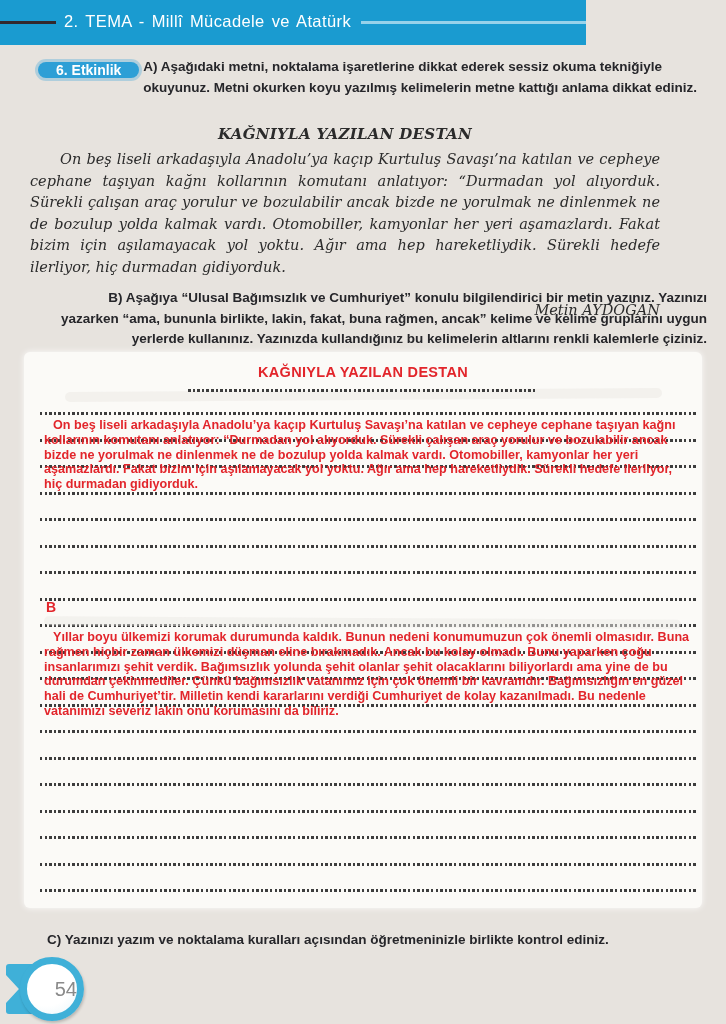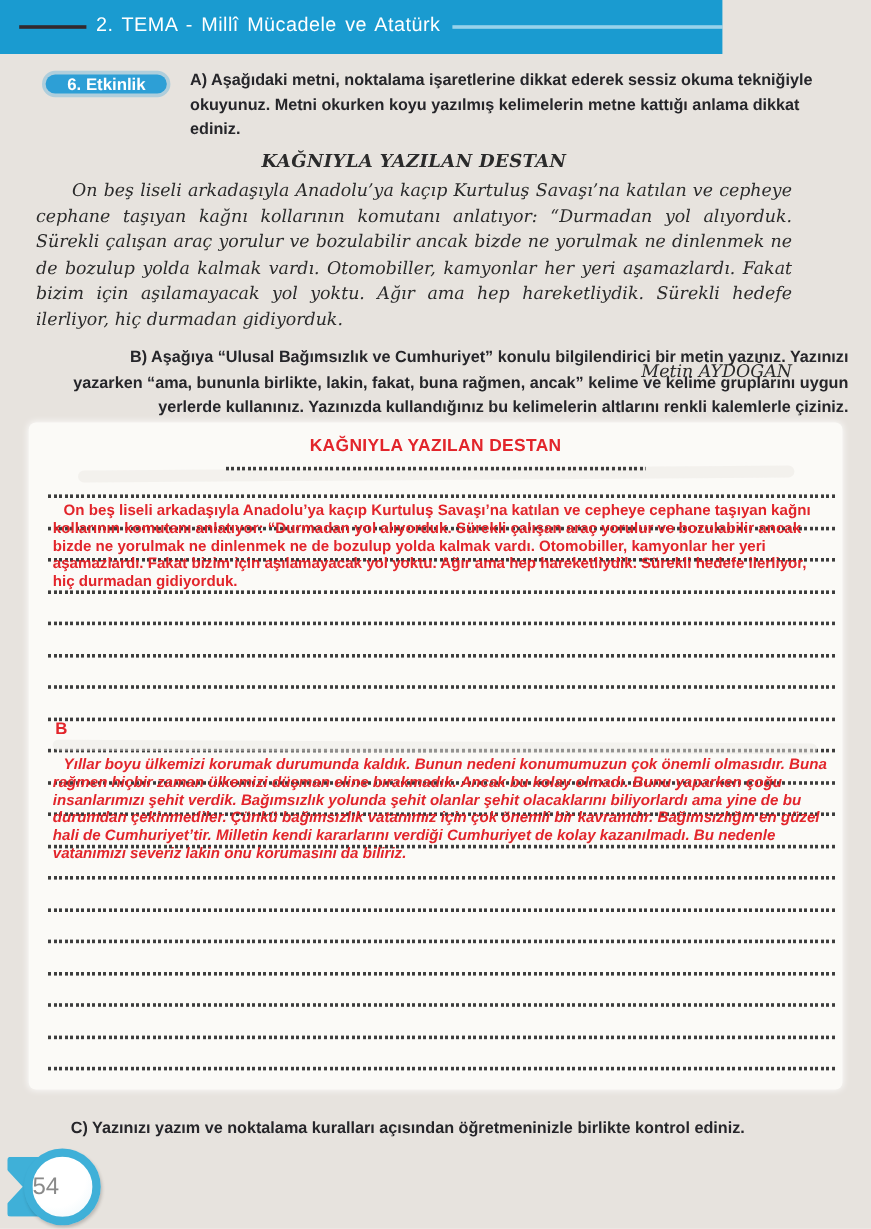--- a/index.html
+++ b/index.html
@@ -7,37 +7,37 @@
     width:726px;height:1024px;
     background:#e7e3de;
     font-family:"Liberation Sans",sans-serif;
     position:relative;overflow:hidden;
     color:#26262a;
   }
   
   .topbar{
     position:absolute;top:0;left:0;width:586px;height:45px;
     background:#1a9bd0;
-    display:flex;align-items:center;padding-left:16px;
+    display:flex;align-items:center;
   }
   .topbar .rule-left{width:56px;height:3px;background:#33282c;flex:0 0 auto;}
   .topbar .title{
     color:#ffffff;font-size:16.5px;letter-spacing:.4px;word-spacing:2px;
     padding:0 10px 2px 8px;white-space:nowrap;font-weight:400;
   }
   .topbar .rule-right{flex:1 1 auto;height:3px;background:rgba(255,255,255,.55);margin-right:0;}
   
   .task-a-row{position:absolute;top:57px;left:38px;width:668px;display:flex;align-items:flex-start;}
   .badge{
     flex:0 0 auto;background:#2d9fd6;color:#fff;font-weight:700;font-size:14px;
     padding:0 18px;border-radius:10px;margin-top:5px;
     box-shadow:0 0 0 3px rgba(45,159,214,.30);
   }
   .task{font-weight:700;font-size:13.5px;line-height:20.5px;color:#26262a;margin:0;}
-  .task-a-row .task{margin-left:19px;}
+  .task-a-row .task{margin-left:4px;}
   
   .reading{position:absolute;top:125px;left:30px;width:630px;font-family:"DejaVu Serif",serif;font-style:italic;color:#2b2b2b;}
   .reading h3{margin:0 0 6px 0;text-align:center;font-size:15px;font-weight:700;font-style:italic;letter-spacing:.3px;}
   .reading .body{margin:0;font-size:14.5px;line-height:21.5px;text-align:justify;text-indent:30px;}
   .reading .body b{font-weight:400;}
   .reading .author{text-align:right;font-size:14.5px;margin-top:24px;padding-right:0;}
   
   .task-b{position:absolute;top:288px;left:45px;width:662px;text-indent:14px;text-align:right;}
   
   .writing-area{
@@ -66,36 +66,36 @@
   .rule{
     position:absolute;left:16px;right:6px;height:3px;
     background:repeating-linear-gradient(90deg,#3d3d3d 0 2.5px,transparent 2.5px 4.6px);
   }
   .red-para{
     position:absolute;left:20px;right:10px;
     color:#e2252b;font-weight:700;font-size:12.6px;line-height:14.8px;
     white-space:pre-line;text-indent:9px;z-index:2;
   }
   .para1{top:66px;}
-  .para2{top:278px;font-style:italic;}
+  .para2{top:278px;}
   .b-label{position:absolute;top:247px;left:22px;color:#e2252b;font-weight:700;font-size:14px;z-index:2;}
   
-  .task-c{position:absolute;top:930px;left:45px;width:662px;text-indent:14px;}
+  .task-c{position:absolute;top:930px;left:33px;width:662px;text-indent:14px;}
   
   .page-badge{position:absolute;left:4px;bottom:2px;width:84px;height:66px;}
   .page-badge .ribbon{
     position:absolute;left:2px;top:8px;width:34px;height:50px;background:#3fb0d8;
     clip-path:polygon(0 0,100% 0,100% 100%,0 100%,0 78%,38% 50%,0 22%);
     border-radius:3px;
   }
   .page-badge .circle{
     position:absolute;left:16px;top:1px;width:50px;height:50px;border-radius:50%;
     background:radial-gradient(circle at 40% 35%,#ffffff 55%,#e9f5fa 100%);
     border:7px solid #3fb0d8;
-    display:flex;align-items:center;justify-content:flex-start;
+    display:flex;align-items:center;justify-content:flex-end;
     box-shadow:1px 2px 3px rgba(0,0,0,.2);
   }
   .page-badge .num{color:#8a8a8a;font-size:20px;font-weight:400;}
 </style>
 </head>
 <body>
 
 <div class="topbar">
   <span class="rule-left"></span>
   <span class="title">2. TEMA - Millî Mücadele ve Atatürk</span>

